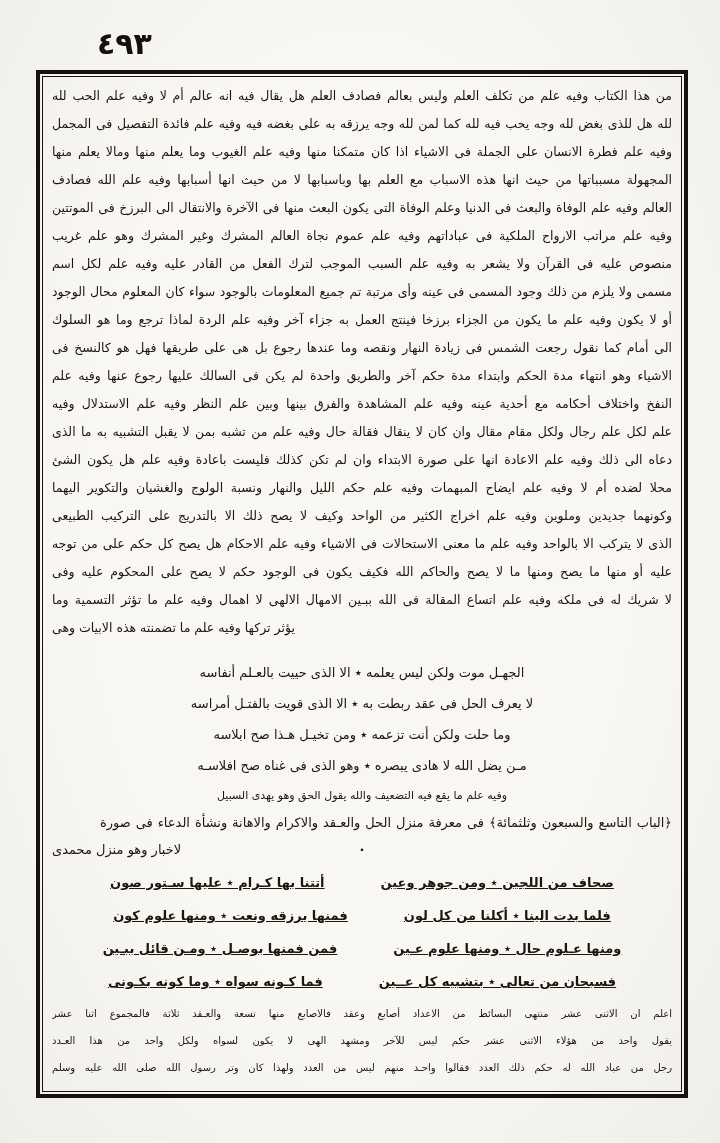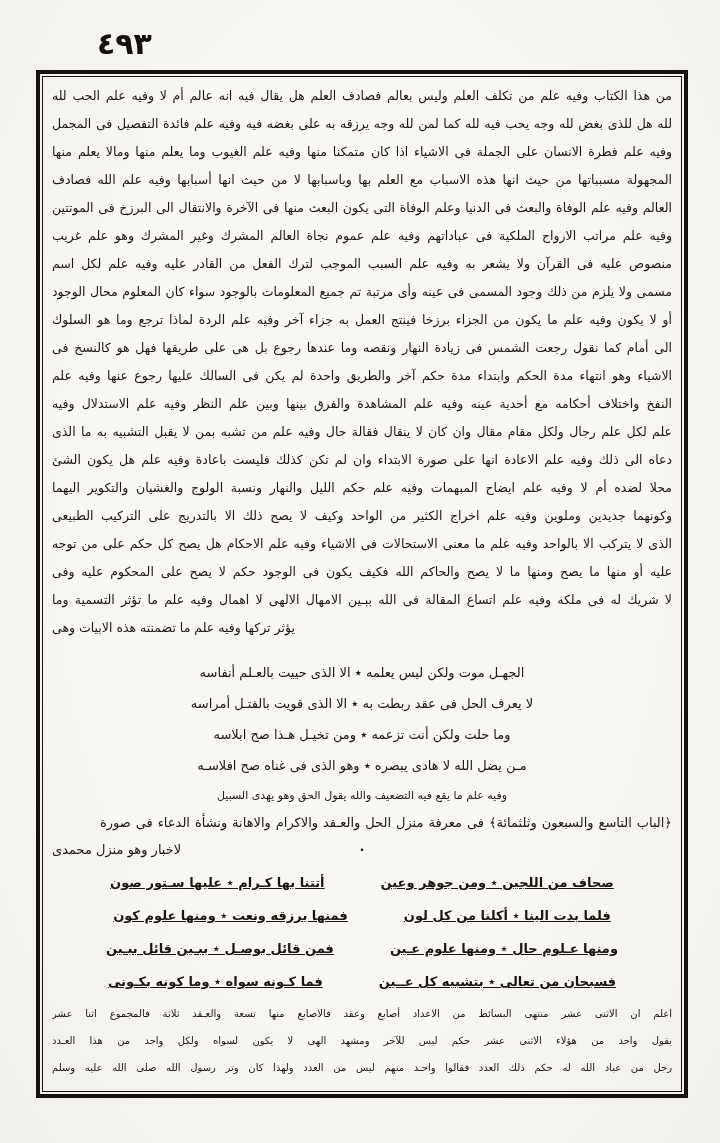--- a/index.html
+++ b/index.html
@@ -128,21 +128,21 @@
         <div class="p2row">
           <span class="half">صحاف من اللجين ٭ ومن جوهر وعين</span>
           <span class="half">أتتنا بها كـرام ٭ عليها سـتور صون</span>
         </div>
         <div class="p2row">
           <span class="half">فلما بدت الينا ٭ أكلنا من كل لون</span>
           <span class="half">فمنها يرزقه ونعت ٭ ومنها علوم كون</span>
         </div>
         <div class="p2row">
           <span class="half">ومنها عـلوم حال ٭ ومنها علوم عـين</span>
-          <span class="half">فمن قائل بوصـل ٭ ببـين قائل ببـين</span>
+          <span class="half">فمن فمنها بوصـل ٭ ومـن قائل ببـين</span>
         </div>
         <div class="p2row">
           <span class="half">فسبحان من تعالى ٭ بتشبيه كل عــين</span>
           <span class="half">فما كـونه سواه ٭ وما كونه بكـونى</span>
         </div>
       </div>
 
       <div>
         <div class="bt">اعلم ان الاثنى عشر منتهى البسائط من الاعداد أصابع وعقد فالاصابع منها تسعة والعـقد ثلاثة فالمجموع اثنا عشر</div>
         <div class="bt">يقول واحد من هؤلاء الاثنى عشر حكم ليس للآخر ومشهد الهى لا يكون لسواه ولكل واحد من هذا العـدد</div>

